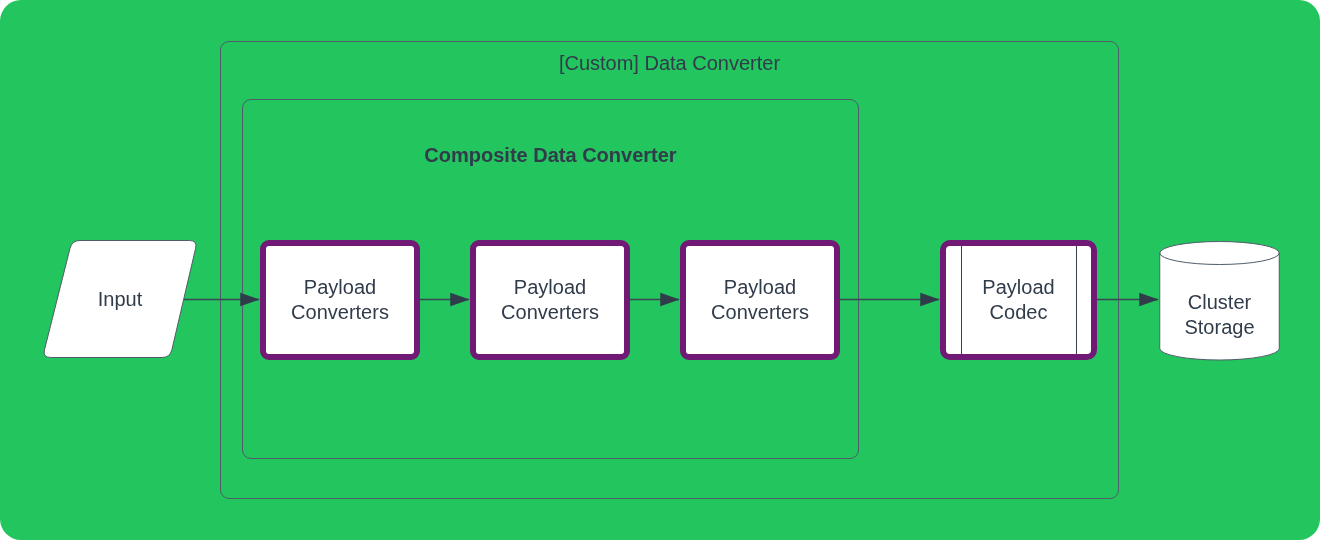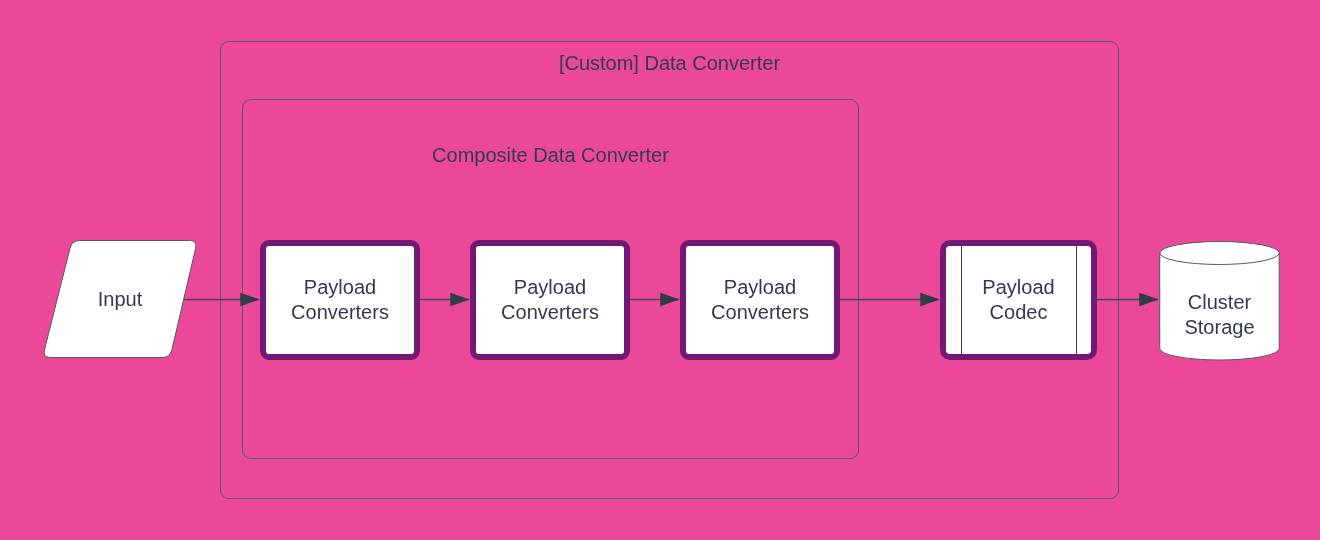--- a/index.html
+++ b/index.html
@@ -4,42 +4,43 @@
 <style>
   html, body {
     margin: 0;
     padding: 0;
     background: #ffffff;
   }
   .canvas {
     position: relative;
     width: 1320px;
     height: 540px;
-    background: #ec4899;
+    background: #22c55e;
     font-family: "Liberation Sans", sans-serif;
     color: #313c4b;
     overflow: hidden;
+    border-radius: 21px;
   }
   .container {
     position: absolute;
     border: 1px solid #505c69;
     border-radius: 9px;
     background: transparent;
     box-sizing: border-box;
   }
   .container-label {
     width: 100%;
     text-align: center;
     font-size: 20px;
     line-height: 25px;
     color: #313c4b;
     white-space: nowrap;
   }
   .outer-container .container-label { padding-top: 9px; }
-  .inner-container .container-label { padding-top: 43px; }
+  .inner-container .container-label { padding-top: 43px; font-weight: bold; }
   .node {
     position: absolute;
     box-sizing: border-box;
     display: flex;
     align-items: center;
     justify-content: center;
     text-align: center;
     font-size: 20px;
     line-height: 25px;
     color: #313c4b;

